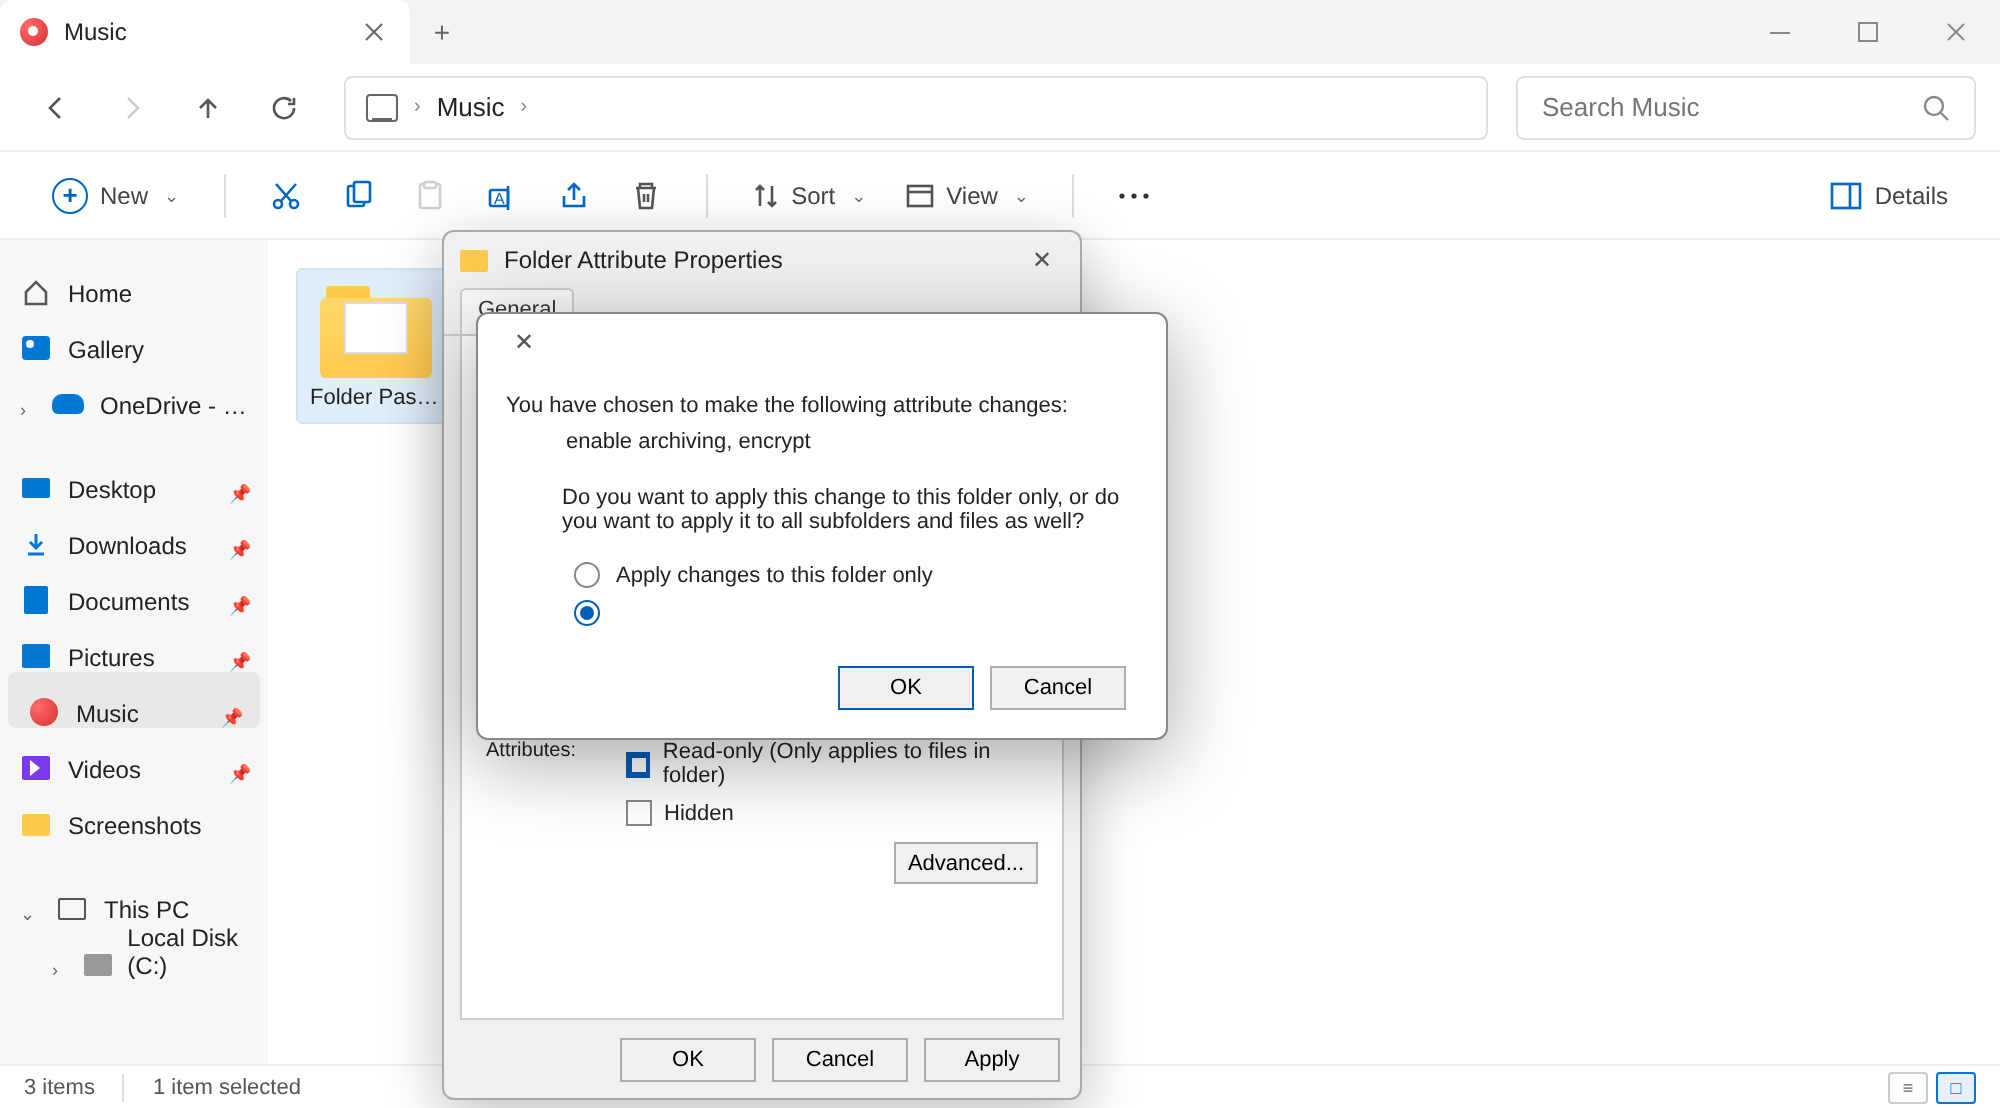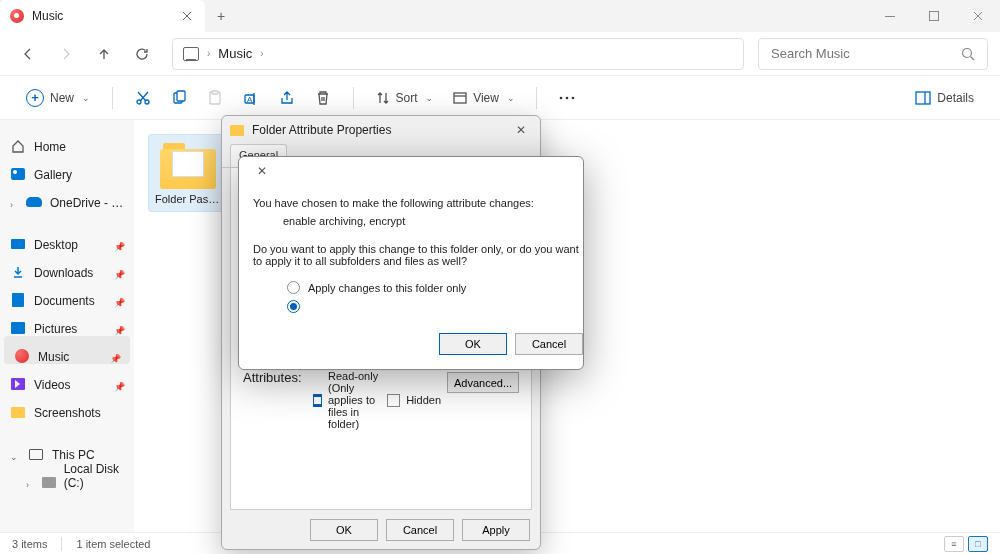--- a/index.html
+++ b/index.html
@@ -79,39 +79,39 @@
 
 .props-dialog { position: absolute; left: 221px; top: 115px; width: 320px; height: 435px; background: #f0f0f0; border: 1px solid #aaa; border-radius: 6px; box-shadow: 0 8px 30px rgba(0,0,0,0.25); }
 .dlg-titlebar { height: 28px; display: flex; align-items: center; padding: 0 8px; gap: 8px; }
 .dlg-folder-icon { width: 14px; height: 11px; background: #ffc94d; border-radius: 1px; }
 .dlg-title { font-size: 12px; color: #222; flex: 1; }
 .dlg-close { width: 22px; height: 22px; display: flex; align-items: center; justify-content: center; color: #555; cursor: pointer; font-size: 12px; }
 .dlg-tabs { height: 24px; display: flex; padding: 0 8px; gap: 2px; border-bottom: 1px solid #ccc; }
 .dlg-tab { padding: 4px 8px; font-size: 11px; background: #f9f9f9; border: 1px solid #ccc; border-bottom: none; border-radius: 3px 3px 0 0; cursor: pointer; color: #333; }
 .dlg-body { background: #fff; margin: 0 8px 8px 8px; padding: 12px; height: 342px; position: relative; border: 1px solid #ccc; border-top: none; }
 .attr-row { display: flex; align-items: flex-start; gap: 20px; margin-top: 190px; }
-.attr-label { font-size: 13px; color: #222; width: 50px; }
-.attr-opts { display: flex; flex-direction: row; gap: 6px; flex: 1; }
+.attr-label { font-size: 10px; color: #222; width: 50px; }
+.attr-opts { display: flex; flex-direction: column; gap: 6px; flex: 1; }
 .chk-row { display: flex; align-items: center; gap: 6px; font-size: 11px; color: #222; }
 .chk { width: 13px; height: 13px; border: 1px solid #888; background: #fff; display: flex; align-items: center; justify-content: center; }
 .chk.filled { background: #005fb8; border-color: #005fb8; }
 .chk.filled::after { content: ""; width: 7px; height: 7px; background: #fff; }
 .adv-btn { width: 72px; height: 21px; font-size: 11px; border: 1px solid #adadad; background: #f0f0f0; cursor: pointer; margin-left: auto; margin-top: 2px; }
 .adv-row { display: flex; }
 .dlg-buttons { position: absolute; bottom: 8px; right: 10px; display: flex; gap: 8px; }
 .dlg-btn { width: 68px; height: 22px; font-size: 11px; border: 1px solid #adadad; background: #f0f0f0; cursor: pointer; }
 
 
 .confirm-dialog { position: absolute; left: 238px; top: 156px; width: 346px; background: #fff; border: 1px solid #888; border-radius: 6px; box-shadow: 0 10px 40px rgba(0,0,0,0.35); }
 .conf-titlebar { height: 28px; display: flex; align-items: center; padding: 0 4px 0 12px; }
 .conf-title { font-size: 12px; color: #222; flex: 1; }
-.conf-body { padding: 12px 0 14px 14px; font-size: 11px; color: #222; }
+.conf-body { padding: 12px 20px 14px 14px; font-size: 11px; color: #222; }
 .conf-text1 { margin-bottom: 6px; }
 .conf-text2 { margin-left: 30px; margin-bottom: 16px; }
-.conf-text3 { margin-bottom: 14px; }
+.conf-text3 { margin-bottom: 14px; margin-left: 28px; }
 .radio-row { display: flex; align-items: center; gap: 8px; margin-left: 34px; margin-bottom: 6px; }
 .radio { width: 13px; height: 13px; border: 1px solid #888; border-radius: 50%; display: flex; align-items: center; justify-content: center; }
 .radio.checked { border-color: #005fb8; }
 .radio.checked::after { content: ""; width: 7px; height: 7px; background: #005fb8; border-radius: 50%; }
 .conf-buttons { display: flex; gap: 8px; justify-content: flex-end; margin-top: 20px; }
 .conf-btn { width: 68px; height: 22px; font-size: 11px; border: 1px solid #adadad; background: #f0f0f0; cursor: pointer; }
 .conf-btn.primary { border-color: #005fb8; }
 
 svg { display: block; }
 </style>

